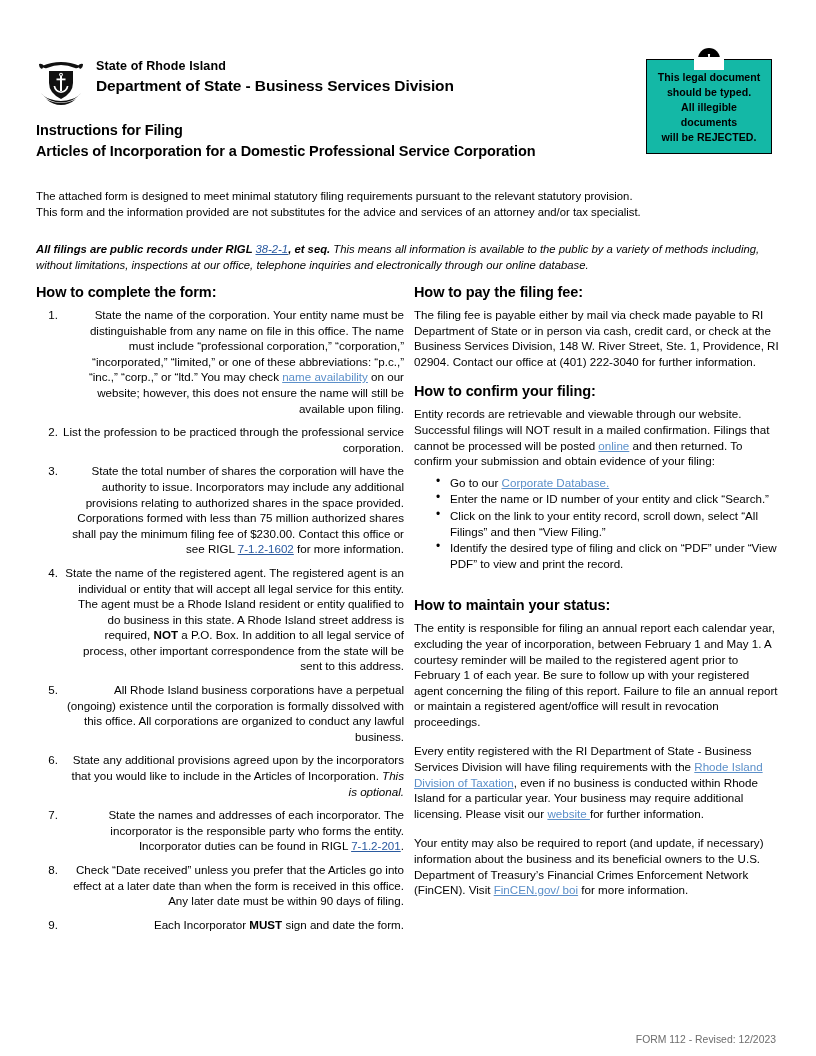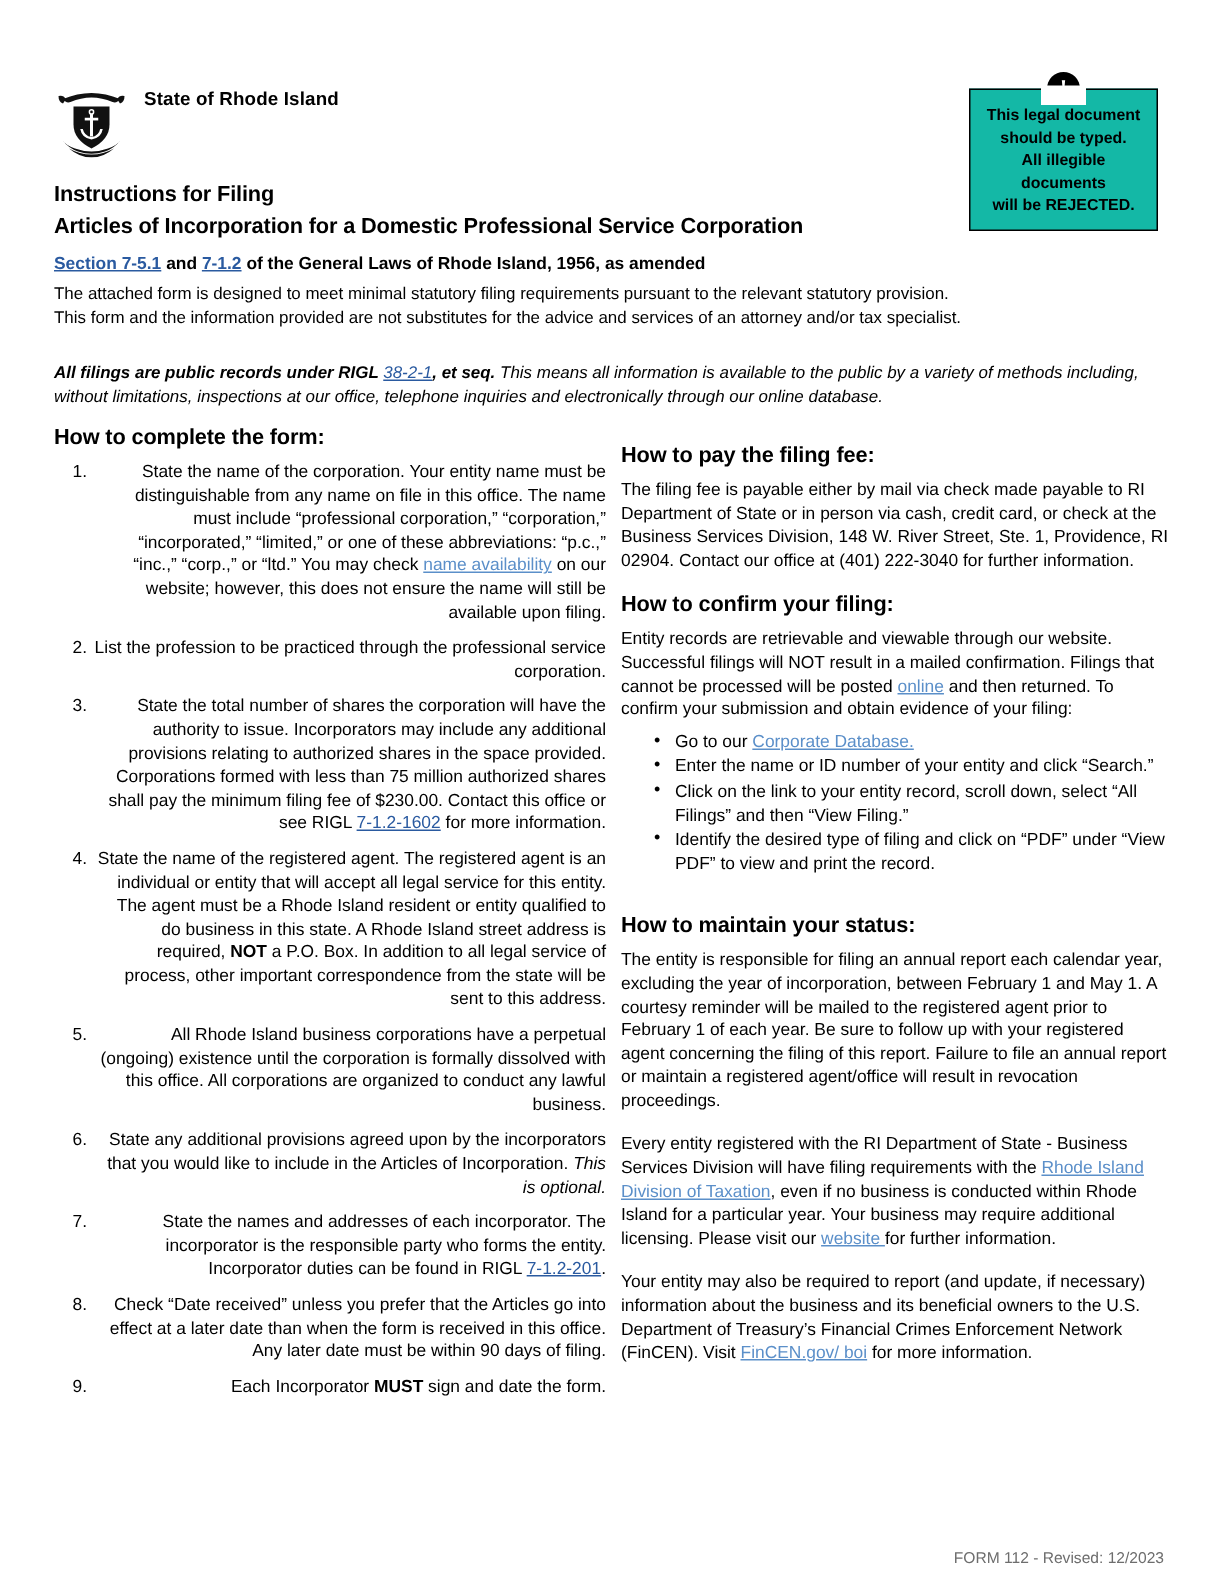--- a/index.html
+++ b/index.html
@@ -169,21 +169,21 @@
     width: 366px;
   }
 
   h2.section-head {
     font-size: 14.5px;
     font-weight: bold;
     margin: 0 0 7px 0;
     letter-spacing: -0.1px;
   }
   .col-right h2.section-head {
-    margin-top: 12px;
+    margin-top: 0;
   }
   .col-right .gap-head {
     margin-top: 20px;
   }
 
   ol.numbered {
     margin: 0;
     padding: 0;
     list-style: none;
     counter-reset: item;
@@ -279,40 +279,40 @@
           <rect x="24" y="19" width="2" height="15"></rect>
           <rect x="20.5" y="21.5" width="9" height="1.8"></rect>
           <path d="M17.5 29 Q18.5 35 25 36 Q31.5 35 32.5 29 L30.8 29 Q29.8 33.6 25 34.4 Q20.2 33.6 19.2 29 Z"></path>
           <circle cx="25" cy="17.6" r="1.9"></circle>
           <circle cx="25" cy="17.6" r="0.9" fill="#111"></circle>
         </g>
       </svg>
     </div>
     <div class="header-text">
       <div class="agency-line1">State of Rhode Island</div>
+      <div class="agency-line2">Department of State - Business Services Division</div>
     </div>
   </div>
 
   <div class="notice-wrap">
     <div class="notice-icon">!</div>
     <div class="notice-box">
       <div class="notice-line">This legal document</div>
       <div class="notice-line">should be typed.</div>
       <div class="notice-line">All illegible</div>
       <div class="notice-line">documents</div>
       <div class="notice-line">will be REJECTED.</div>
     </div>
   </div>
 
   <div class="doc-title">
     <div class="doc-title-1">Instructions for Filing</div>
     <div class="doc-title-2">Articles of Incorporation for a Domestic Professional Service Corporation</div>
   </div>
 
-  <div class="statute"><a class="lnk-dark" href="#">Section 7-5.1</a><span> and </span><a class="lnk-dark" href="#">7-1.2</a><span> of the General Laws of Rhode Island, 1956, as amended</span></div>
 
   <div class="intro">
     <div>The attached form is designed to meet minimal statutory filing requirements pursuant to the relevant statutory provision.</div>
     <div>This form and the information provided are not substitutes for the advice and services of an attorney and/or tax specialist.</div>
   </div>
 
   <div class="public-note"><b>All filings are public records under RIGL </b><a class="lnk-dark" href="#">38-2-1</a><b>, et seq.</b><span> This means all information is available to the public by a variety of methods including, without limitations, inspections at our office, telephone inquiries and electronically through our online database.</span></div>
 
   <div class="col-left">
     <h2 class="section-head">How to complete the form:</h2>

